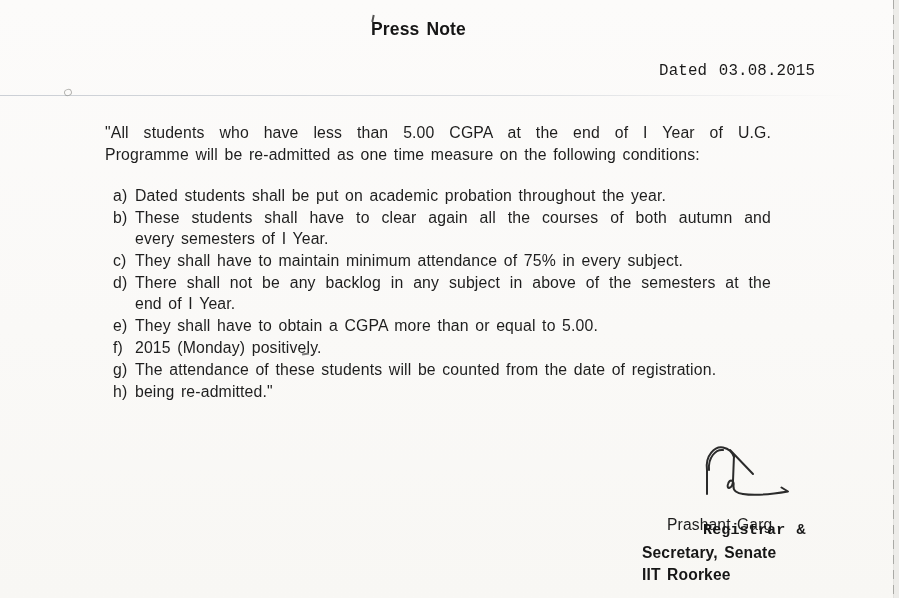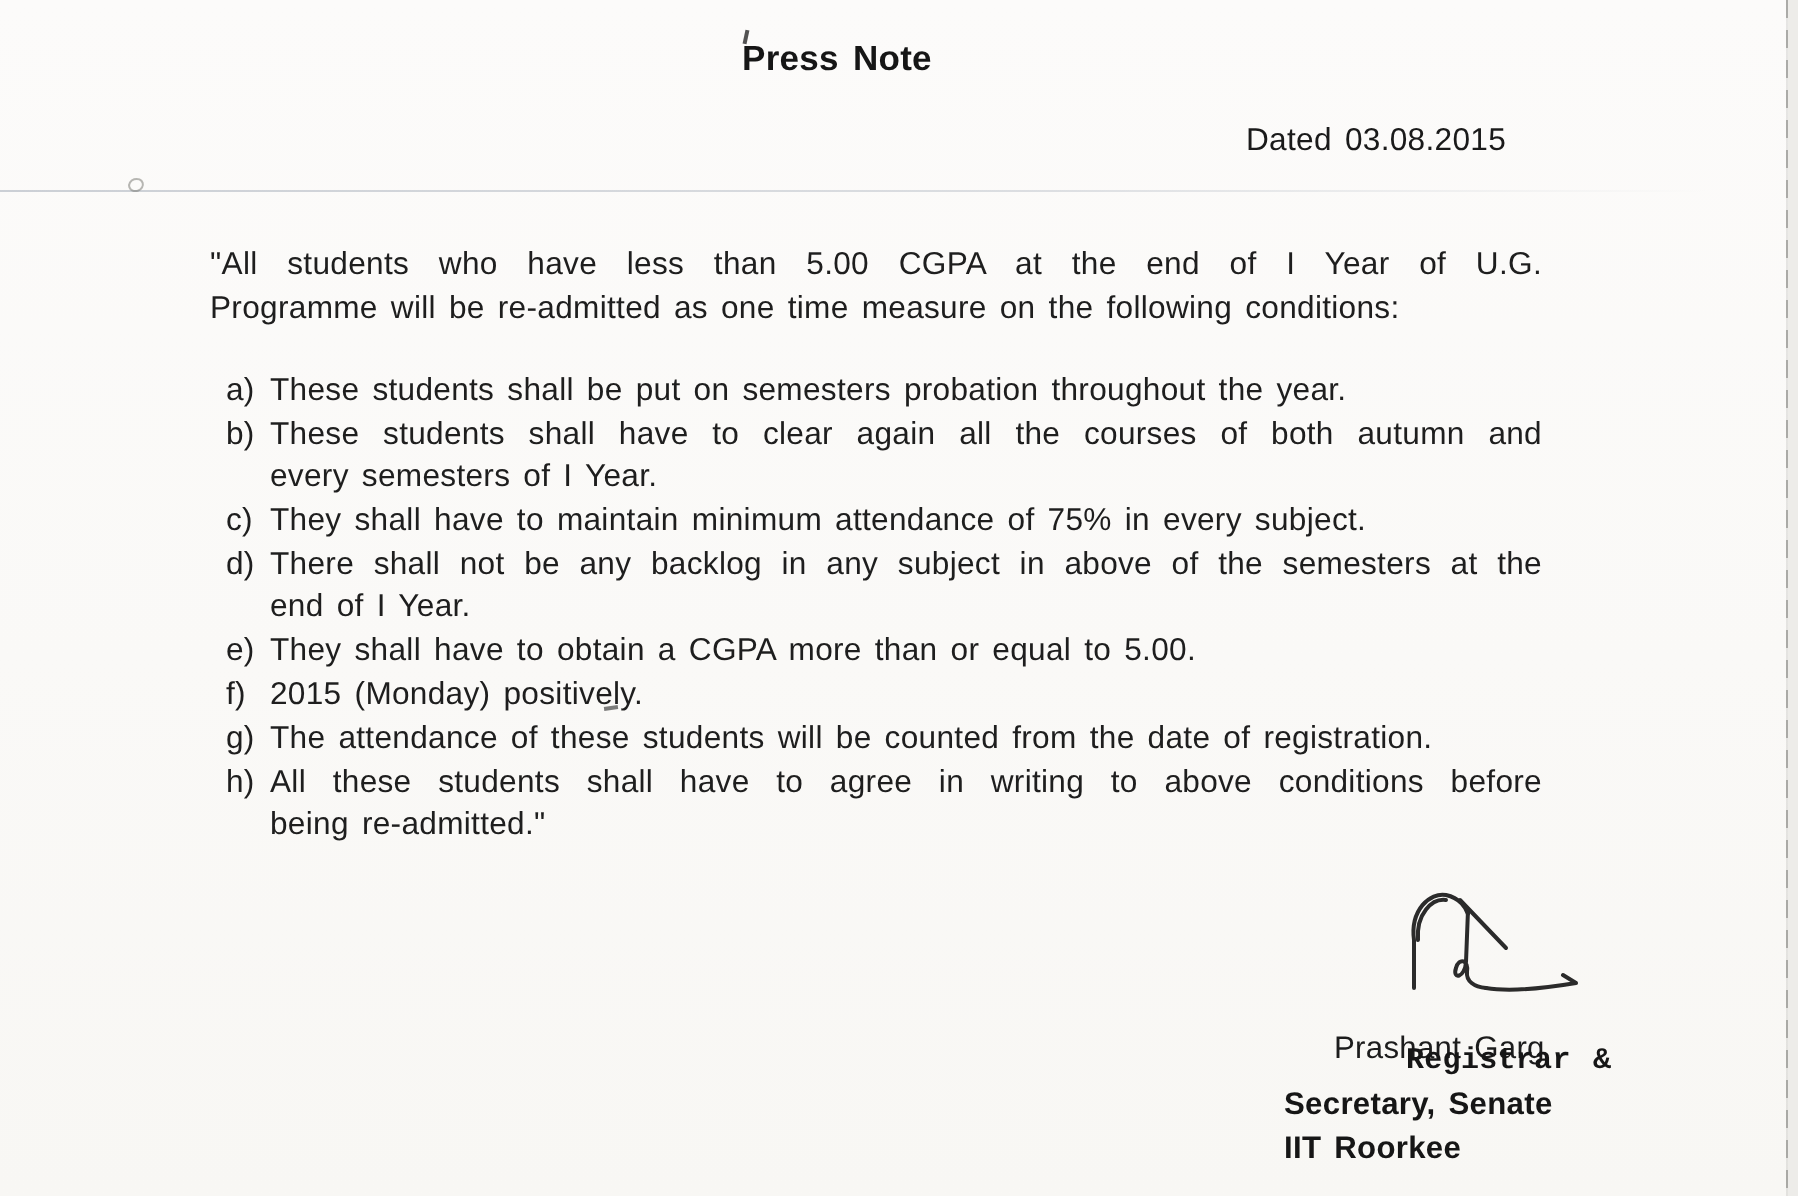--- a/index.html
+++ b/index.html
@@ -44,22 +44,22 @@
       rgba(105,105,100,0.15) 9px, rgba(105,105,100,0.15) 15px);
   }
 
   .title {
     position: absolute; left: 371px; top: 19px; margin: 0;
     font-size: 17.5px; font-weight: bold; color: #161616;
     text-underline-offset: 4px;
     text-decoration-thickness: 1.5px;
   }
   .date {
-    position: absolute; left: 623px; top: 62px;
-    font-size: 15.8px; color: #1a1a1a;
+    position: absolute; left: 659px; top: 62px;
+    font-size: 15.8px; color: #1a1a1a; font-family: Liberation Mono, monospace;
   }
 
   .intro {
     position: absolute; left: 105px; top: 122px; width: 666px;
     font-size: 15.8px; line-height: 22px;
   }
   .just { text-align: justify; text-align-last: justify; }
 
   .conditions {
     position: absolute; left: 105px; top: 185px; width: 666px;
@@ -94,21 +94,21 @@
   <div class="intro">
     <div class="just">"All students who have less than 5.00 CGPA at the end of I Year  of U.G.</div>
     <div>Programme will be re-admitted as one time measure on the following conditions:</div>
   </div>
 
   <div class="conditions">
 
     <div class="cond-row">
       <span class="cond-label">a)</span>
       <span class="cond-text">
-        <div>These students shall be put on semesters probation throughout the year.</div>
+        <div>Dated students shall be put on academic probation throughout the year.</div>
       </span>
     </div>
 
     <div class="cond-row">
       <span class="cond-label">b)</span>
       <span class="cond-text">
         <div class="just">These students shall have to clear again all the courses of both autumn and</div>
         <div>every semesters of I Year.</div>
       </span>
     </div>
@@ -145,21 +145,20 @@
     <div class="cond-row">
       <span class="cond-label">g)</span>
       <span class="cond-text">
         <div>The attendance of these students will be counted from the date of registration.</div>
       </span>
     </div>
 
     <div class="cond-row">
       <span class="cond-label">h)</span>
       <span class="cond-text">
-        <div class="just">All these students shall have to agree in writing to above conditions before</div>
         <div>being re-admitted."</div>
       </span>
     </div>
 
   </div>
 
   <svg class="signature-svg" viewBox="0 0 100 56" fill="none" xmlns="http://www.w3.org/2000/svg">
     <g stroke="#2b2b2b" stroke-width="2" stroke-linecap="round" stroke-linejoin="round">
       <path d="M 10,50 L 10,26 C 8,11 18,2 26,3.5 C 33,5 36,10 37,13"></path>
       <path d="M 12,26 C 11,13 19,5 26,6"></path>

